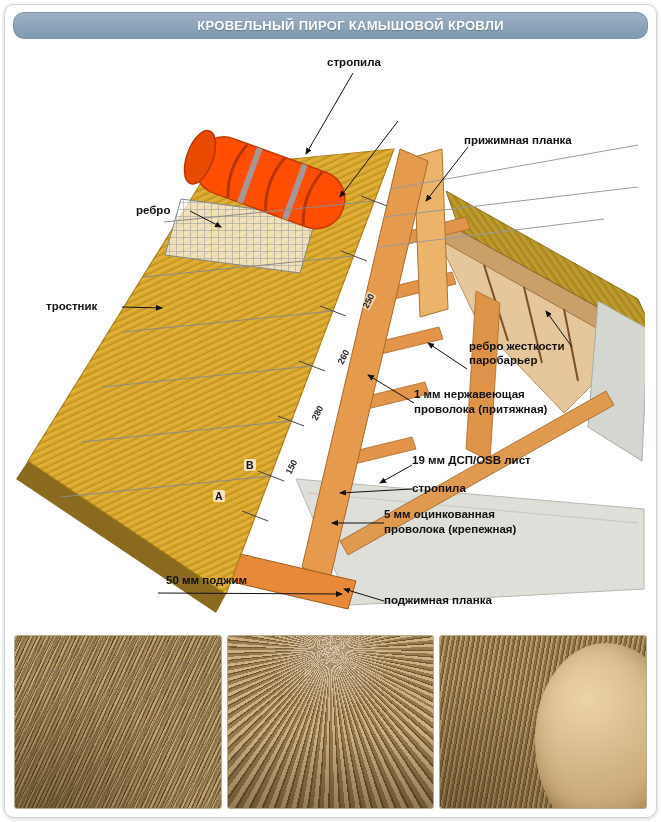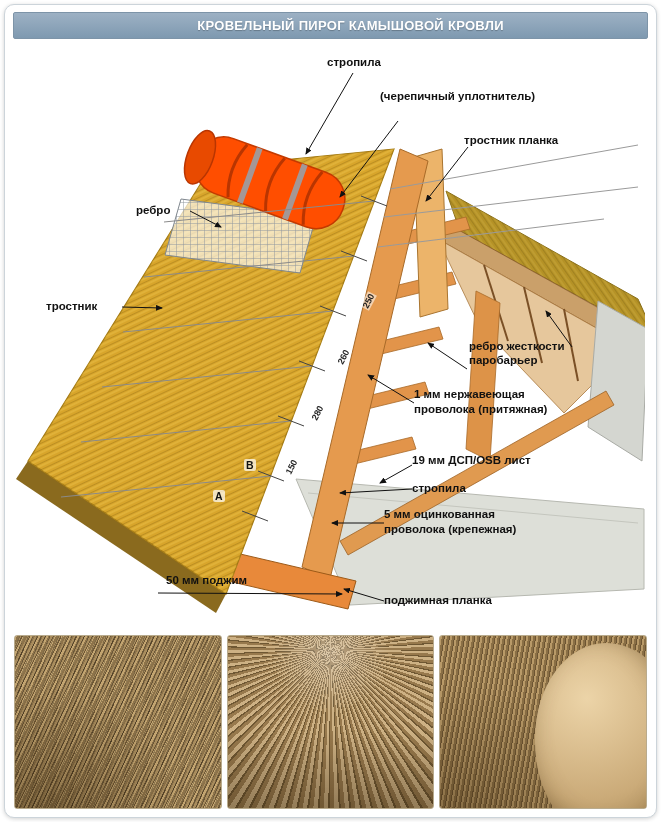--- a/index.html
+++ b/index.html
@@ -2,21 +2,21 @@
 <html style="--thatch: #d8a52b; --tiles: #ff4e00; --wood: #e59a4e; --headerTop: #9db1c4; --headerBottom: #7e99b0;"><head>
 <meta charset="utf-8">
 <style>
   html,body{margin:0;padding:0;background:#fff;}
   body{width:661px;height:822px;position:relative;overflow:hidden;
        font-family:"Liberation Sans",sans-serif;color:#111;}
   .frame{position:absolute;left:4px;top:4px;width:651px;height:812px;
          border:1px solid #ccd4da;border-radius:10px;background:#fff;
          box-shadow:0 1px 4px rgba(0,0,0,.18);}
   .header-bar{position:absolute;left:8px;top:7px;right:8px;height:25px;
-         border-radius:2px;display:flex;align-items:center;justify-content:center;
+         border-radius:11px;display:flex;align-items:center;justify-content:center;
          background:linear-gradient(var(--headerTop,#9db1c4),var(--headerBottom,#7e99b0));
          border:1px solid #7d94a8;padding-left:40px;}
   .header-title{color:#fff;font-weight:bold;font-size:13px;letter-spacing:.3px;
          text-shadow:0 1px 1px rgba(0,0,0,.25);}
   .diagram{position:absolute;left:3px;top:36px;width:637px;height:590px;}
   .diagram svg{position:absolute;left:0;top:0;width:637px;height:592px;}
   .lbl{position:absolute;font-weight:bold;font-size:11.5px;line-height:1.3;
        color:#111;white-space:nowrap;}
   .lbl .ln{display:block;}
   .dim{position:absolute;font-size:9px;font-weight:bold;color:#222;
@@ -158,24 +158,23 @@
         <line x1="404" y1="448" x2="332" y2="452" marker-end="url(#arr)"></line>
         <line x1="376" y1="482" x2="324" y2="482" marker-end="url(#arr)"></line>
         <line x1="150" y1="552" x2="334" y2="553" marker-end="url(#arr)"></line>
         <line x1="376" y1="560" x2="336" y2="548" marker-end="url(#arr)"></line>
       </g>
     </svg>
 
     <div class="lbl" style="left:300px;top:14px;width:92px;text-align:center">стропила</div>
 
     <div class="lbl" style="left:372px;top:48px">
-      <span class="ln">(черепичный уплотнитель)</span>
-    </div>
-
-    <div class="lbl" style="left:456px;top:92px">тростник планка</div>
+    </div>
+
+    <div class="lbl" style="left:456px;top:92px">прижимная планка</div>
 
     <div class="lbl" style="left:128px;top:162px">ребро</div>
 
     <div class="lbl" style="left:38px;top:258px">тростник</div>
 
     <div class="lbl" style="left:461px;top:298px">ребро жесткости</div>
 
     <div class="lbl" style="left:461px;top:312px">паробарьер</div>
 
     <div class="lbl" style="left:406px;top:346px">

